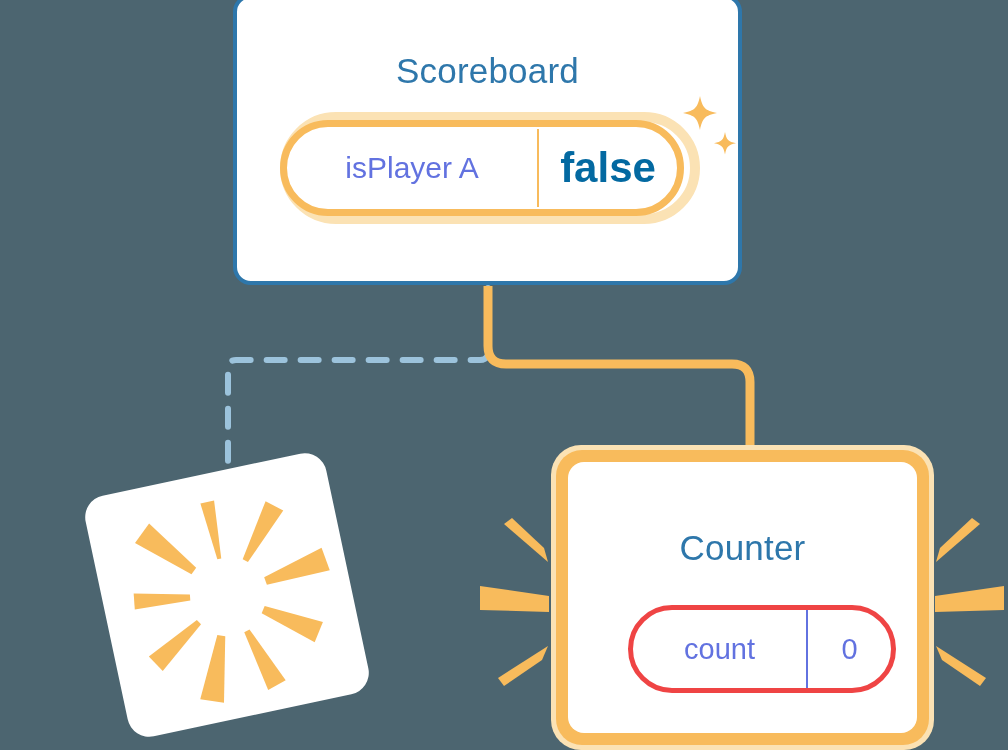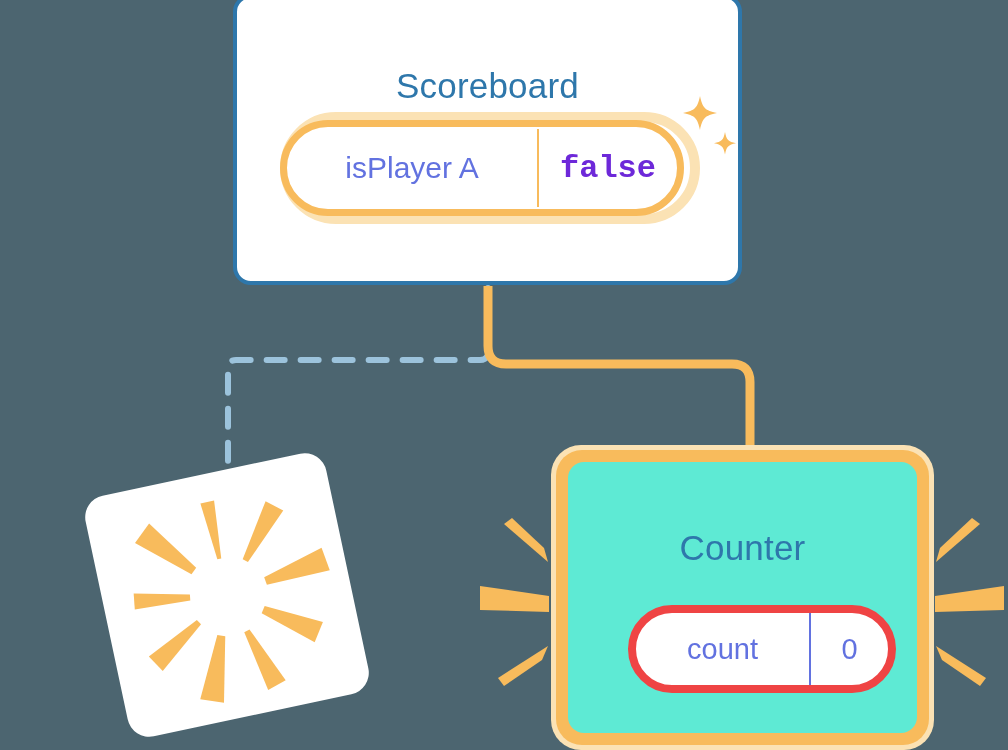--- a/index.html
+++ b/index.html
@@ -23,21 +23,21 @@
     border-radius:18px;
     box-sizing:border-box;
     z-index:5;
   }
   .card-title{
     color:#2e77ab;
     font-size:35px;
     text-align:center;
     letter-spacing:0.2px;
   }
-  .sb-title{margin-top:68px;}
+  .sb-title{margin-top:53px;}
 
   
   .pill-wrap{
     position:absolute;left:43px;top:114px;width:420px;height:112px;
   }
   .pill-glow{
     position:absolute;inset:0;
     border:10px solid #fbe2b4;
     border-radius:56px;
     box-sizing:border-box;
@@ -54,23 +54,22 @@
   .pill-key{
     flex:0 0 250px;
     display:flex;align-items:center;justify-content:center;
     color:#6272e0;font-size:30px;
     box-sizing:border-box;
   }
   .pill-divider{width:2px;background:#f8bb5c;margin:2px 0;}
   .pill-val{
     flex:1;
     display:flex;align-items:center;justify-content:center;
-    color:#6d28d9;font-size:32px;font-weight:bold;
-    box-sizing:border-box;
-    font-family:Liberation Mono, monospace;
+    color:#0369a1;font-size:42px;font-weight:bold;
+    box-sizing:border-box;
   }
 
   
   .sparkles{position:absolute;left:674px;top:92px;width:70px;height:80px;z-index:7;}
 
   
   .card-counter{
     position:absolute;left:551px;top:445px;width:383px;height:305px;
     z-index:5;
   }
@@ -79,28 +78,28 @@
     background:#fbe2b4;
     border-radius:30px;
   }
   .cc-ring{
     position:absolute;left:5px;top:5px;right:5px;bottom:5px;
     background:#f8bb5c;
     border-radius:26px;
   }
   .cc-inner{
     position:absolute;left:17px;top:17px;right:17px;bottom:17px;
-    background:#5eead4;
+    background:#ffffff;
     border-radius:16px;
   }
   .ct-title{padding-top:66px;}
 
   .cpill{
     position:absolute;left:60px;top:143px;width:268px;height:88px;
-    border:8px solid #ef4444;
+    border:5px solid #ef4444;
     border-radius:44px;
     box-sizing:border-box;
     display:flex;align-items:stretch;
     background:#fff;
   }
   .cpill-key{
     flex:0 0 173px;
     display:flex;align-items:center;justify-content:center;
     color:#6272e0;font-size:29px;
   }

